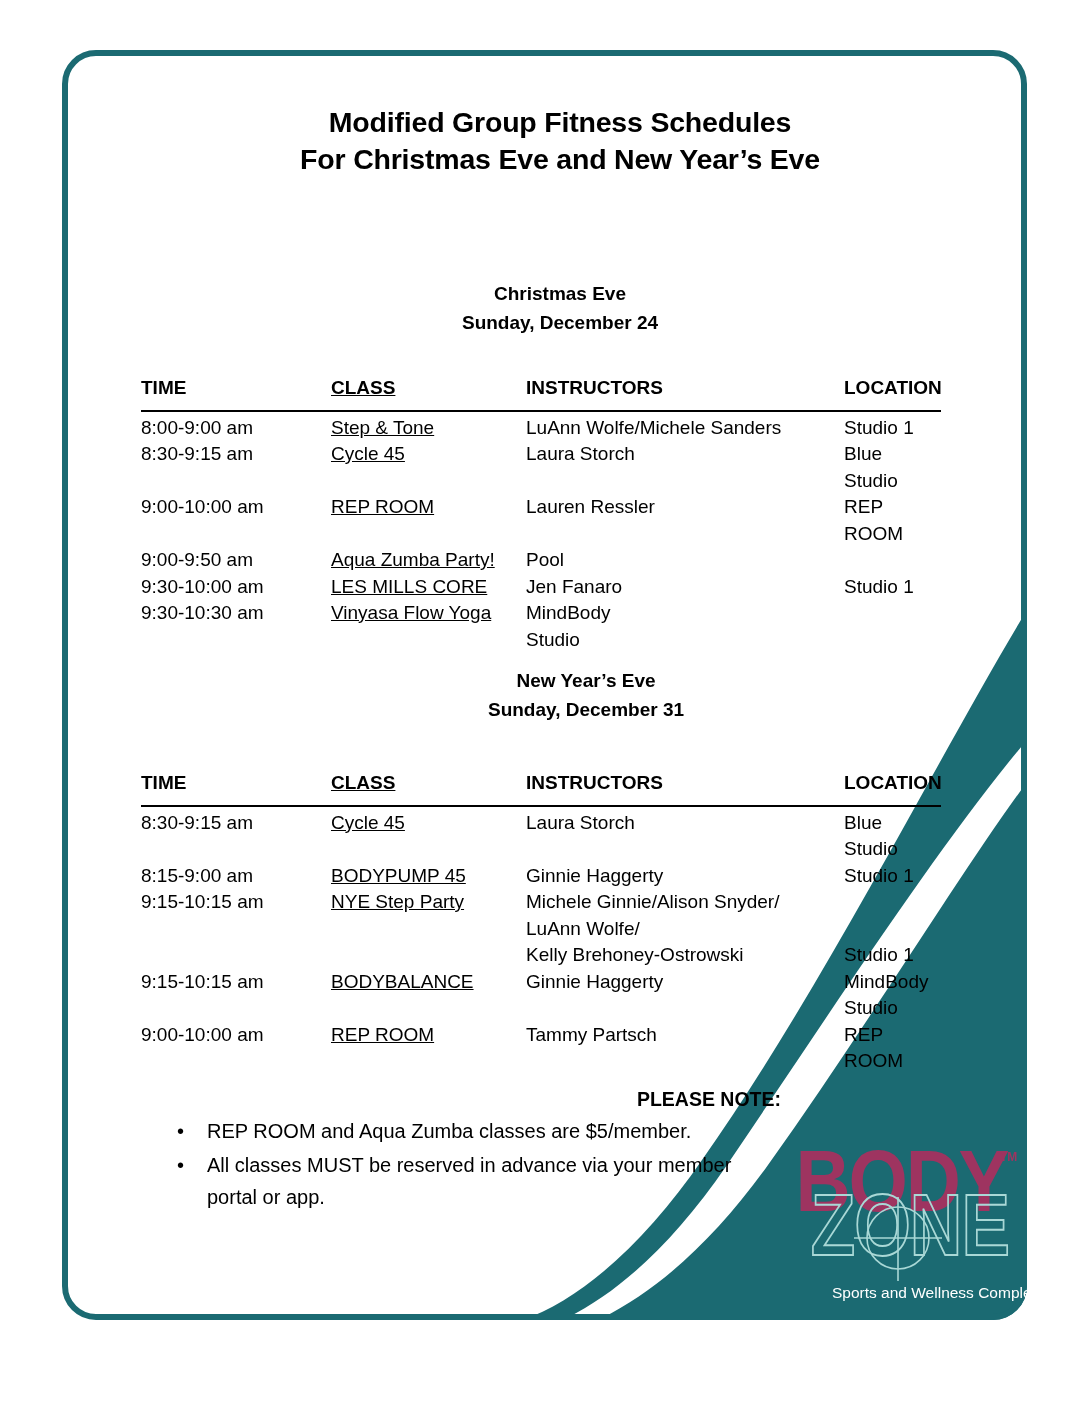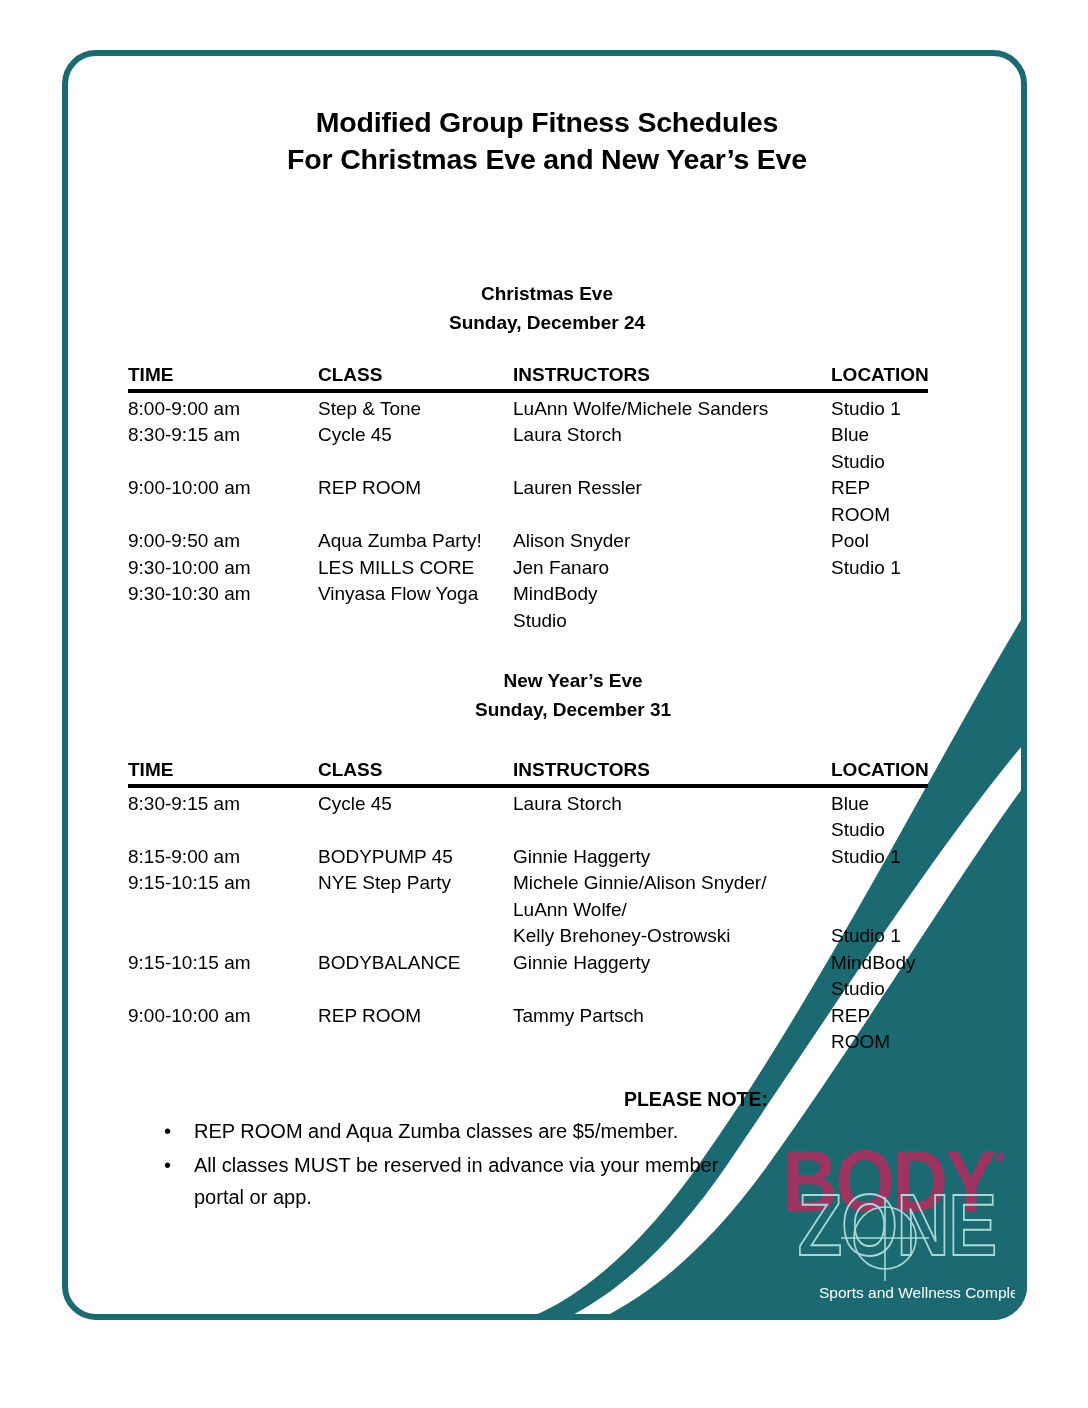--- a/index.html
+++ b/index.html
@@ -39,21 +39,21 @@
     width: 965px;
     height: 1270px;
     border-radius: 34px;
     overflow: hidden;
     pointer-events: none;
   }
   .swoosh-svg { position: absolute; left: 0; top: 0; }
 
   .content {
     position: absolute;
-    left: 3px;
+    left: 16px;
     top: 0;
     width: 909px;
     height: 1408px;
     border-radius: 8px;
   }
 
   
   .doc-title {
     position: absolute;
     left: 0;
@@ -90,26 +90,27 @@
   }
   #xmas-table { top: 362px; }
   #nye-table  { top: 757px; }
 
   .sched .row {
     display: flex;
     align-items: flex-start;
   }
   .sched .hdr {
     font-weight: bold;
-    border-bottom: 4px solid #000000;
-    padding-bottom: 0px;
+    border-bottom: 2px solid #000000;
+    padding-bottom: 8px;
     margin-bottom: 3px;
+    margin-top: 13px;
   }
   .c-time  { width: 190px; flex: 0 0 190px; }
-  .c-class { width: 195px; flex: 0 0 195px; }
+  .c-class { width: 195px; flex: 0 0 195px; text-decoration: underline; }
   .c-inst  { width: 318px; flex: 0 0 318px; }
   .c-loc   { width: 97px;  flex: 0 0 97px;  }
 
   .cell-lines span { display: block; }
 
   
   .note {
     position: absolute;
     left: 125px;
     top: 1086px;
@@ -231,23 +232,20 @@
             <div class="c-loc cell-lines">
               <span>REP ROOM</span>
             </div>
           </div>
           <div class="row">
             <div class="c-time cell-lines">
               <span>9:00-9:50 am</span>
             </div>
             <div class="c-class cell-lines">
               <span>Aqua Zumba Party!</span>
-            </div>
-            <div class="c-inst cell-lines">
-              <span>Alison Snyder</span>
             </div>
             <div class="c-loc cell-lines">
               <span>Pool</span>
             </div>
           </div>
           <div class="row">
             <div class="c-time cell-lines">
               <span>9:30-10:00 am</span>
             </div>
             <div class="c-class cell-lines">

